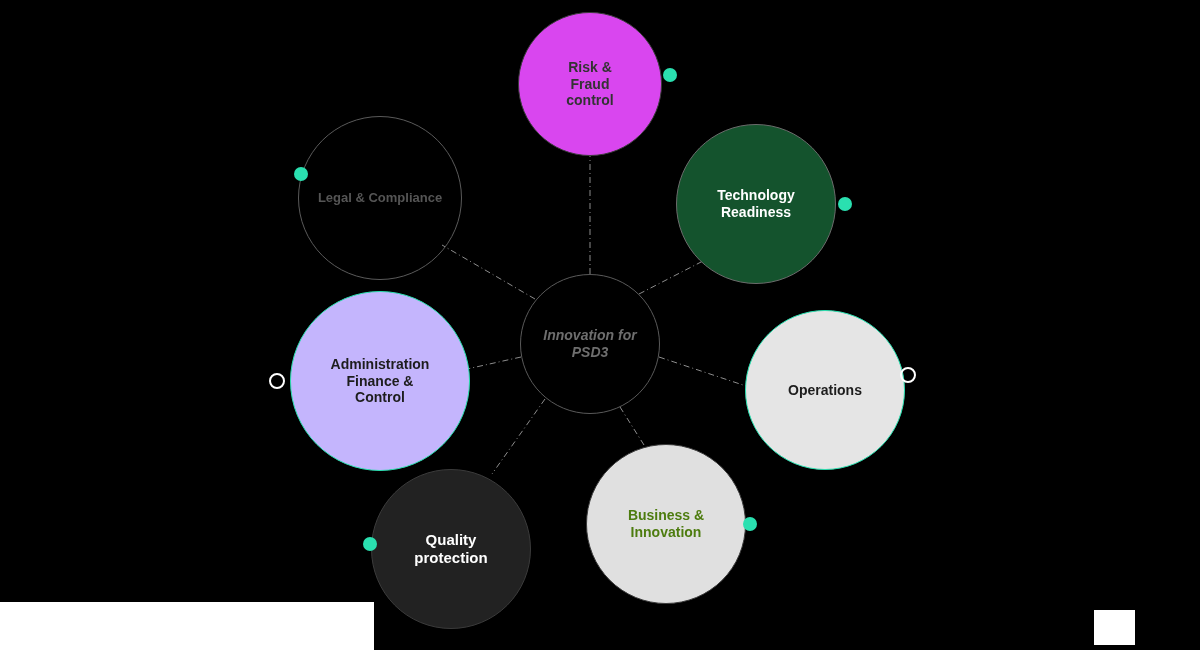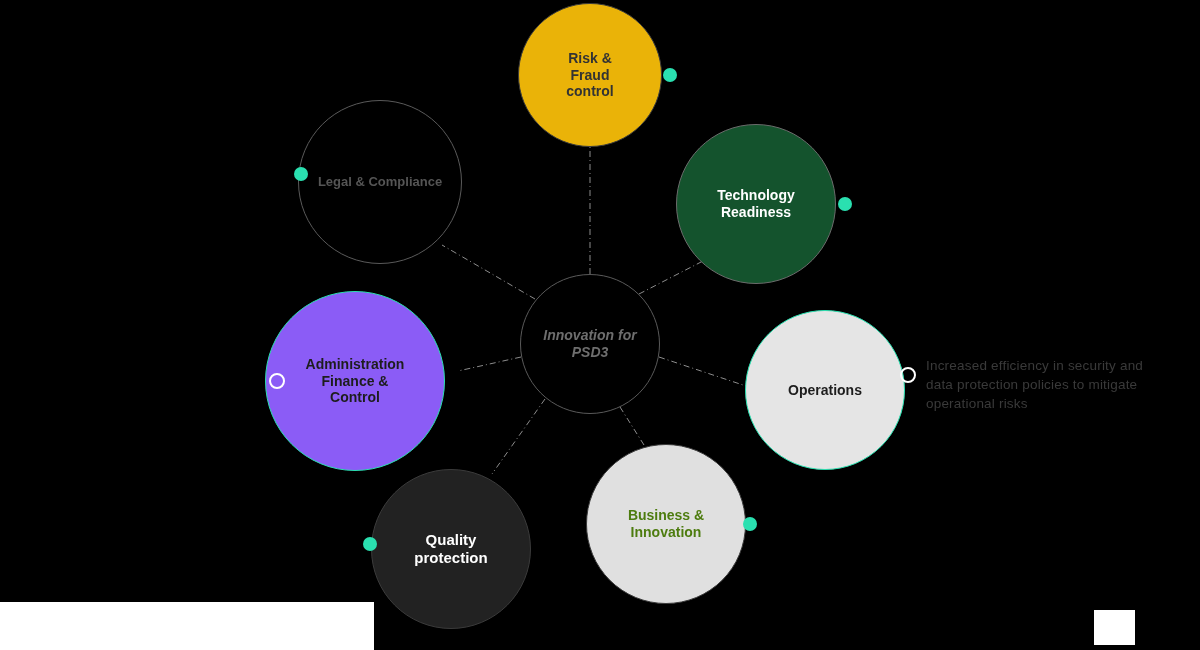--- a/index.html
+++ b/index.html
@@ -75,21 +75,21 @@
       <line x1="620" y1="407" x2="644" y2="445" stroke="#8c8c8c" stroke-width="1" stroke-dasharray="6 3 1 3"></line>
       <line x1="545" y1="399" x2="492" y2="474" stroke="#8c8c8c" stroke-width="1" stroke-dasharray="6 3 1 3"></line>
       <line x1="521" y1="357" x2="458" y2="371" stroke="#8c8c8c" stroke-width="1" stroke-dasharray="6 3 1 3"></line>
       <line x1="535" y1="299" x2="442" y2="245" stroke="#8c8c8c" stroke-width="1" stroke-dasharray="6 3 1 3"></line>
     </svg>
 
   <div id="nodes-layer">
       <div class="node" style="left: 520px; top: 274px; width: 140px; height: 140px; background: transparent; border: 1px solid rgb(90, 90, 90);">
         <span class="node-label" style="color: rgb(110, 110, 110); font-size: 14px; font-weight: bold; font-style: italic;">Innovation for PSD3</span>
       </div>
-      <div class="node" style="left: 518px; top: 3px; width: 144px; height: 144px; background: #eab308; border: 1px solid rgb(59, 59, 59);">
+      <div class="node" style="left: 518px; top: 12px; width: 144px; height: 144px; background: #d946ef; border: 1px solid rgb(59, 59, 59);">
         <span class="node-label" style="color: rgb(51, 51, 51); font-size: 14px; font-weight: bold;">Risk &amp;
 Fraud
 control</span>
       </div>
       <div class="marker" style="left: 663px; top: 68px; width: 14px; height: 14px; background: rgb(42, 224, 176);"></div>
       <div class="node" style="left: 676px; top: 124px; width: 160px; height: 160px; background: #14532d; border: 1px solid rgb(107, 107, 107);">
         <span class="node-label" style="color: rgb(255, 255, 255); font-size: 14px; font-weight: bold;">Technology
 Readiness</span>
       </div>
       <div class="marker" style="left: 838px; top: 197px; width: 14px; height: 14px; background: rgb(42, 224, 176);"></div>
@@ -100,36 +100,31 @@
       <div class="node" style="left: 586px; top: 444px; width: 160px; height: 160px; background: rgb(224, 224, 224); border: 1px solid rgb(59, 59, 59);">
         <span class="node-label" style="color: #4d7c0f; font-size: 14px; font-weight: bold;">Business &amp;
 Innovation</span>
       </div>
       <div class="marker" style="left: 743px; top: 517px; width: 14px; height: 14px; background: rgb(42, 224, 176);"></div>
       <div class="node" style="left: 371px; top: 469px; width: 160px; height: 160px; background: rgb(34, 34, 34); border: 1px solid rgb(59, 59, 59);">
         <span class="node-label" style="color: rgb(255, 255, 255); font-size: 15px; font-weight: bold;">Quality
 protection</span>
       </div>
       <div class="marker" style="left: 363px; top: 537px; width: 14px; height: 14px; background: rgb(42, 224, 176);"></div>
-      <div class="node" style="left: 265px; top: 291px; width: 180px; height: 180px; background: #8b5cf6; border: 1px solid rgb(42, 224, 176);">
+      <div class="node" style="left: 290px; top: 291px; width: 180px; height: 180px; background: #c4b5fd; border: 1px solid rgb(42, 224, 176);">
         <span class="node-label" style="color: rgb(29, 29, 29); font-size: 14px; font-weight: bold;">Administration
 Finance &amp;
 Control</span>
       </div>
       <div class="marker" style="left: 269px; top: 373px; width: 16px; height: 16px; background: transparent; border: 2.5px solid rgb(255, 255, 255);"></div>
-      <div class="node" style="left: 298px; top: 100px; width: 164px; height: 164px; background: transparent; border: 1px solid rgb(90, 90, 90);">
+      <div class="node" style="left: 298px; top: 116px; width: 164px; height: 164px; background: transparent; border: 1px solid rgb(90, 90, 90);">
         <span class="node-label" style="color: rgb(85, 85, 85); font-size: 13px; font-weight: bold;">Legal &amp; Compliance</span>
       </div>
       <div class="marker" style="left: 294px; top: 167px; width: 14px; height: 14px; background: rgb(42, 224, 176);"></div>
     </div>
 
-  <div class="callout" id="callout" style="left: 926px; top: 356px; width: 263px; color: rgb(58, 58, 58); font-size: 13.5px;">
-      <span>Increased  efficiency  in  security  and</span>
-      <span>data  protection  policies  to  mitigate</span>
-      <span>operational risks</span>
-    </div>
 
   <div id="plates-layer">
       <div class="plate" style="left: 0px; top: 602px; width: 374px; height: 48px; background: rgb(255, 255, 255);"></div>
       <div class="plate" style="left: 1094px; top: 610px; width: 41px; height: 35px; background: rgb(255, 255, 255);"></div>
     </div>
 
 </div>
 
 </body></html>

